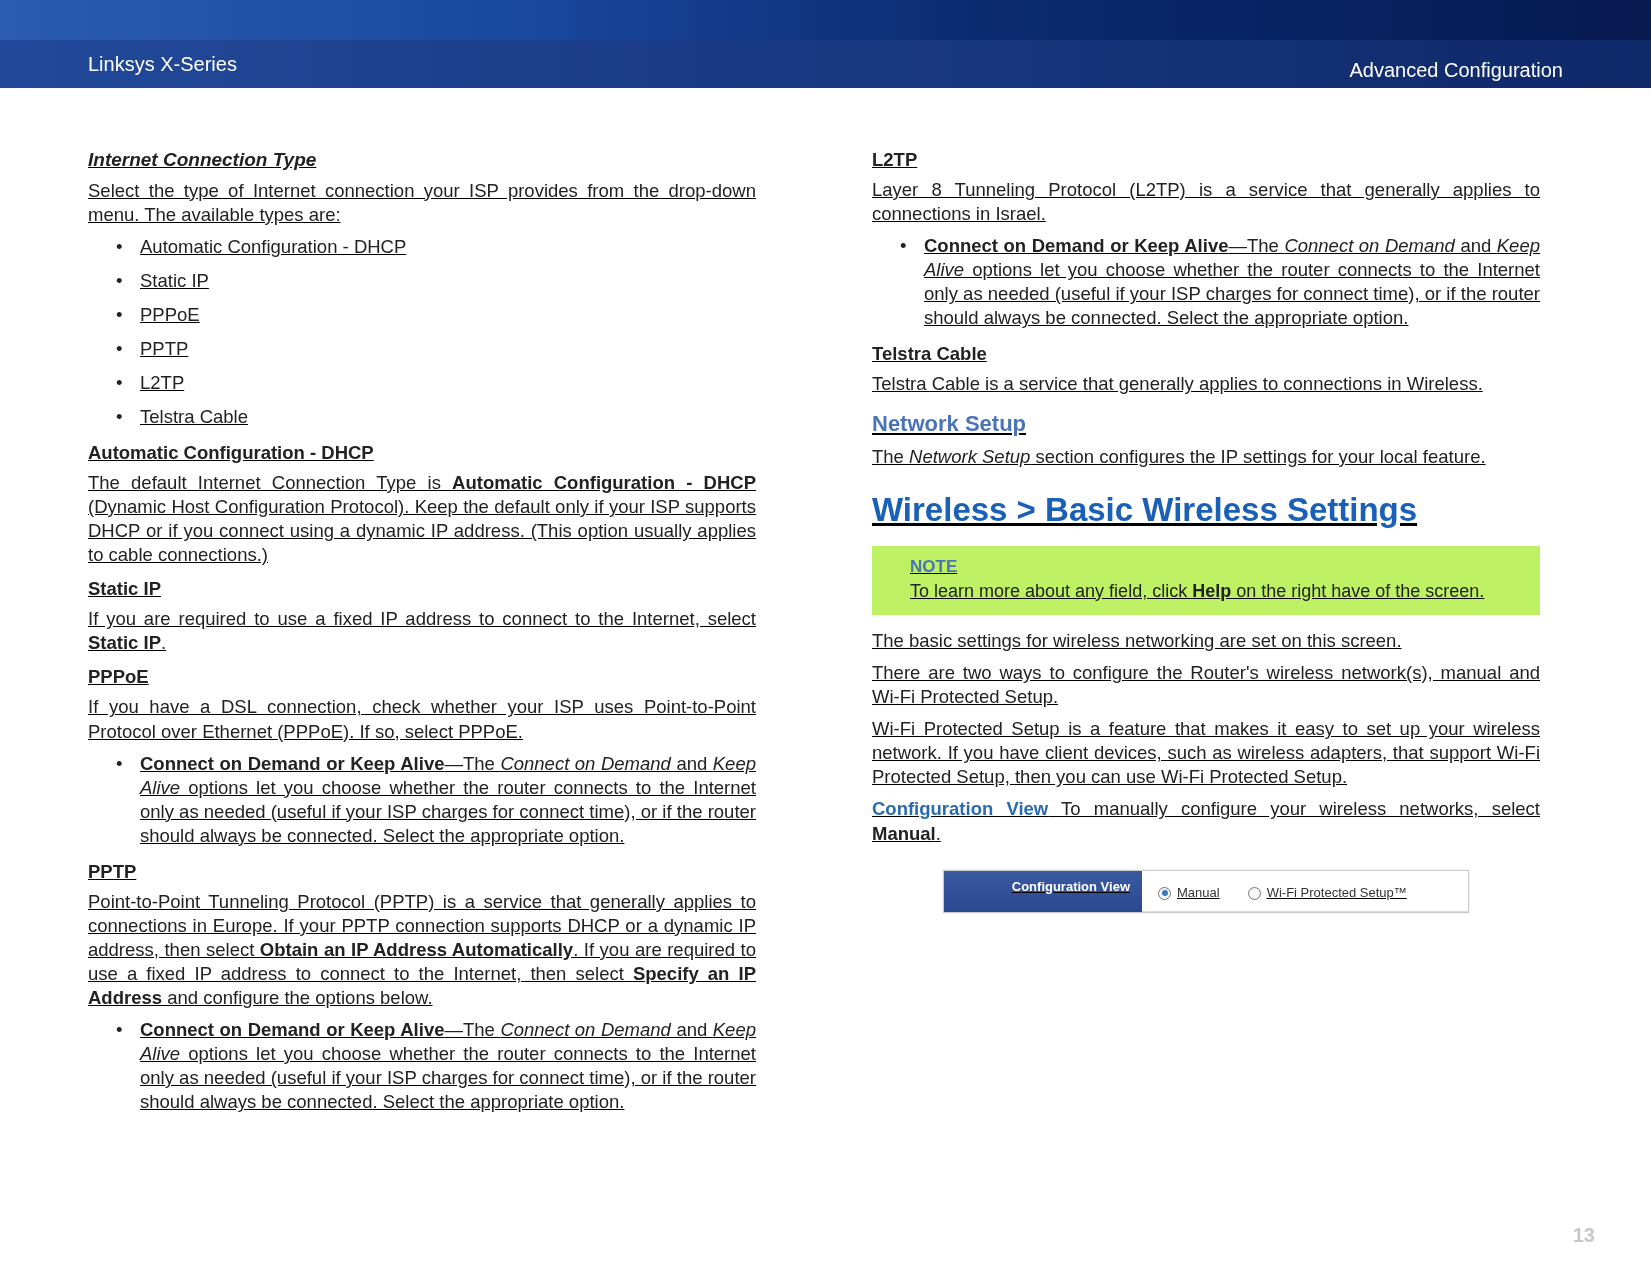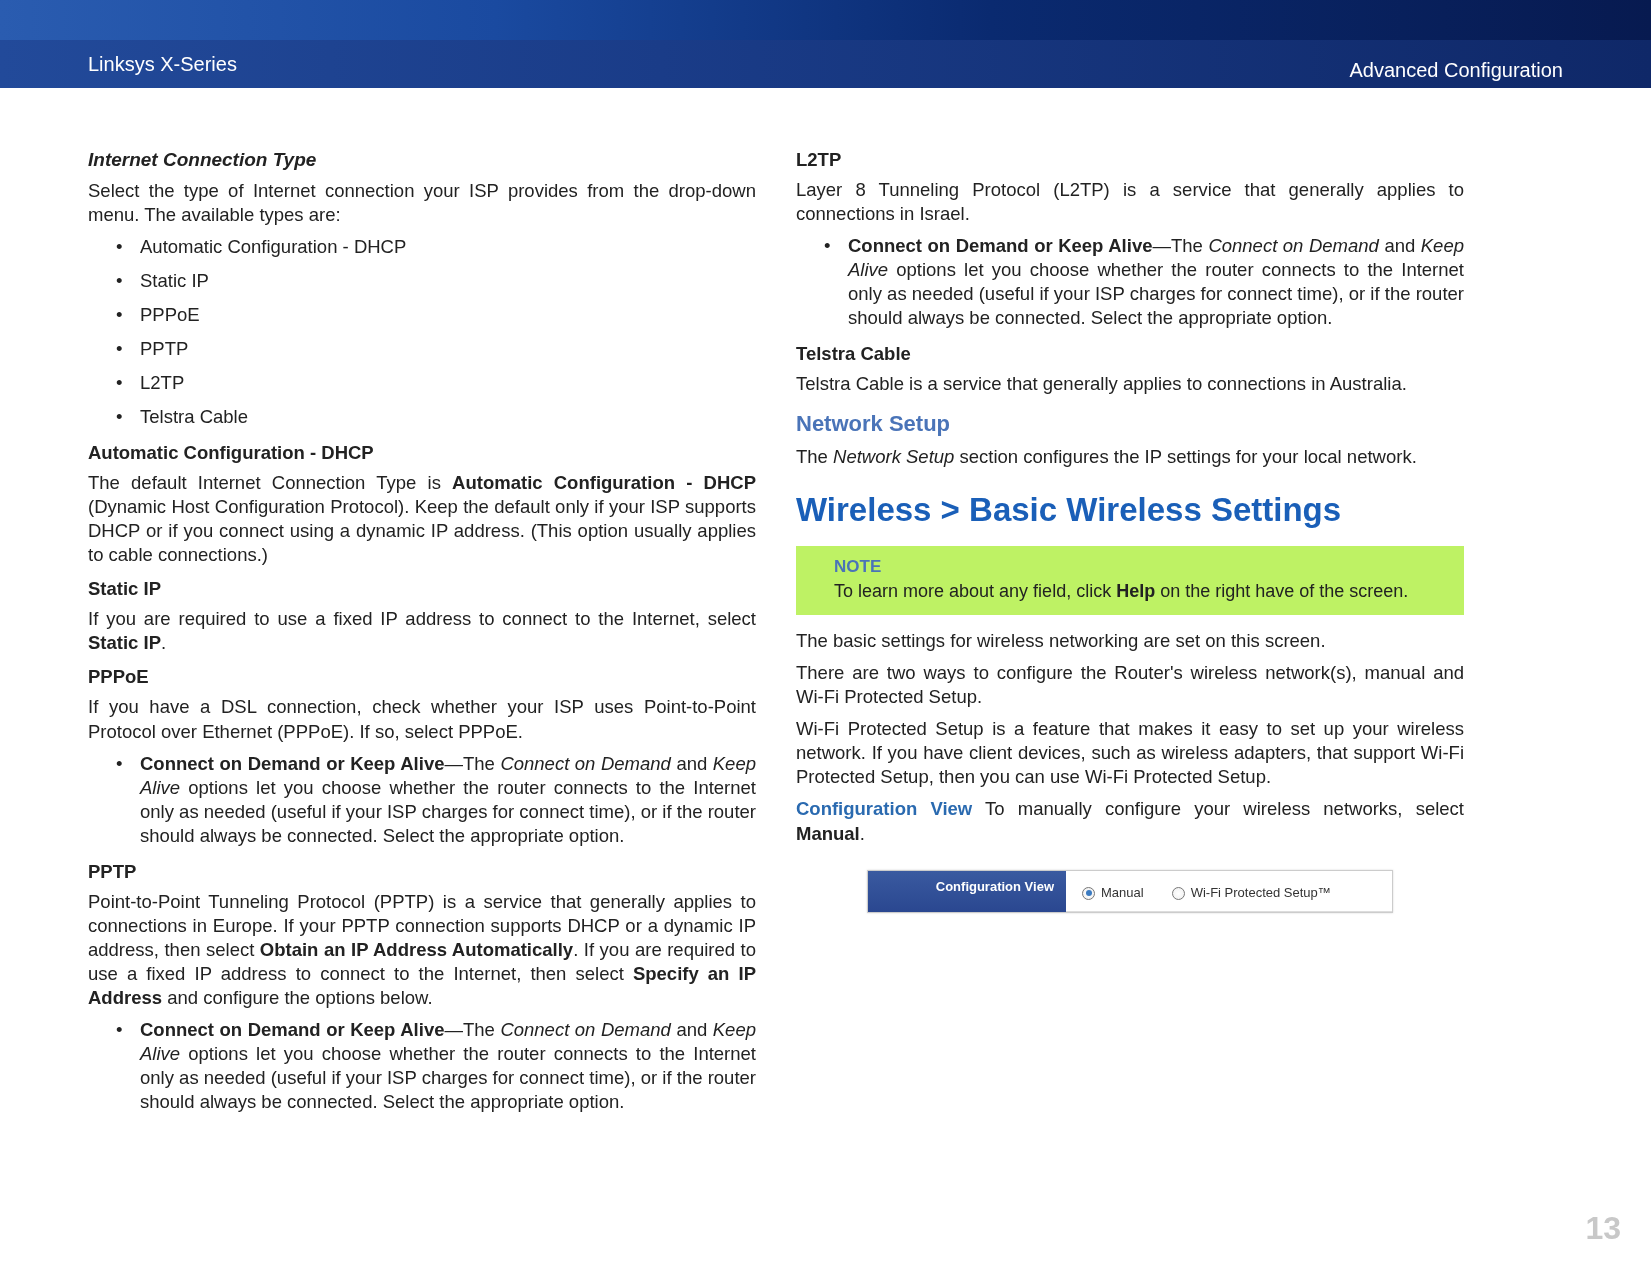--- a/index.html
+++ b/index.html
@@ -24,21 +24,22 @@
     justify-content: space-between;
     align-items: center;
     padding: 0 88px 0 88px;
     font-size: 20px;
   }
   .header-blue .left { font-weight: 400; }
   .header-blue .right { font-weight: 400; margin-top: 12px; }
   .content {
     display: flex;
     padding: 60px 88px 0 88px;
-    gap: 40px;
+    gap: 116px;
+    text-decoration: underline;
   }
   .col {
     width: 668px;
     font-size: 18.5px;
     line-height: 1.3;
     color: #222;
     text-align: justify;
   }
   .col p { margin-bottom: 8px; }
   .col .h5 {
@@ -133,23 +134,23 @@
     border: 1px solid #777; display: inline-flex;
     align-items: center; justify-content: center;
     background: radial-gradient(#fff, #eee);
   }
   .radio.checked::after {
     content: ""; width: 6px; height: 6px; border-radius: 50%;
     background: #3a7ac0;
   }
   .page-num {
     position: absolute;
-    right: 30px;
+    right: 56px;
     bottom: 28px;
-    font-size: 32px;
+    font-size: 20px;
     font-weight: 700;
     color: #c8c8c8;
   }
 </style>
 </head>
 <body>
 
 <div class="gradient-bar"></div>
 
 <div class="header-blue">
@@ -207,25 +208,25 @@
 
     <div class="h6" style="margin-top:0">L2TP</div>
     <p>Layer 8 Tunneling Protocol (L2TP) is a service that generally applies to connections in Israel.</p>
     <ul>
       <li>
         <span class="bold">Connect on Demand or Keep Alive</span><span>—The </span><span class="italic">Connect on Demand</span><span> and </span><span class="italic">Keep Alive</span><span> options let you choose whether the router connects to the Internet only as needed (useful if your ISP charges for connect time), or if the router should always be connected. Select the appropriate option.</span>
       </li>
     </ul>
 
     <div class="h6">Telstra Cable</div>
-    <p>Telstra Cable is a service that generally applies to connections in Australia.</p>
+    <p>Telstra Cable is a service that generally applies to connections in Wireless.</p>
 
     <div class="h3">Network Setup</div>
     <p>
-      <span>The </span><span class="italic">Network Setup</span><span> section configures the IP settings for your local network.</span>
+      <span>The </span><span class="italic">Network Setup</span><span> section configures the IP settings for your local feature.</span>
     </p>
 
     <div class="h2">Wireless &gt; Basic Wireless Settings</div>
 
     <div class="note-box">
       <div class="note-label">NOTE</div>
       <span>To learn more about any field, click </span><span class="bold">Help</span><span> on the right have of the screen.</span>
     </div>
 
     <p>The basic settings for wireless networking are set on this screen.</p>

